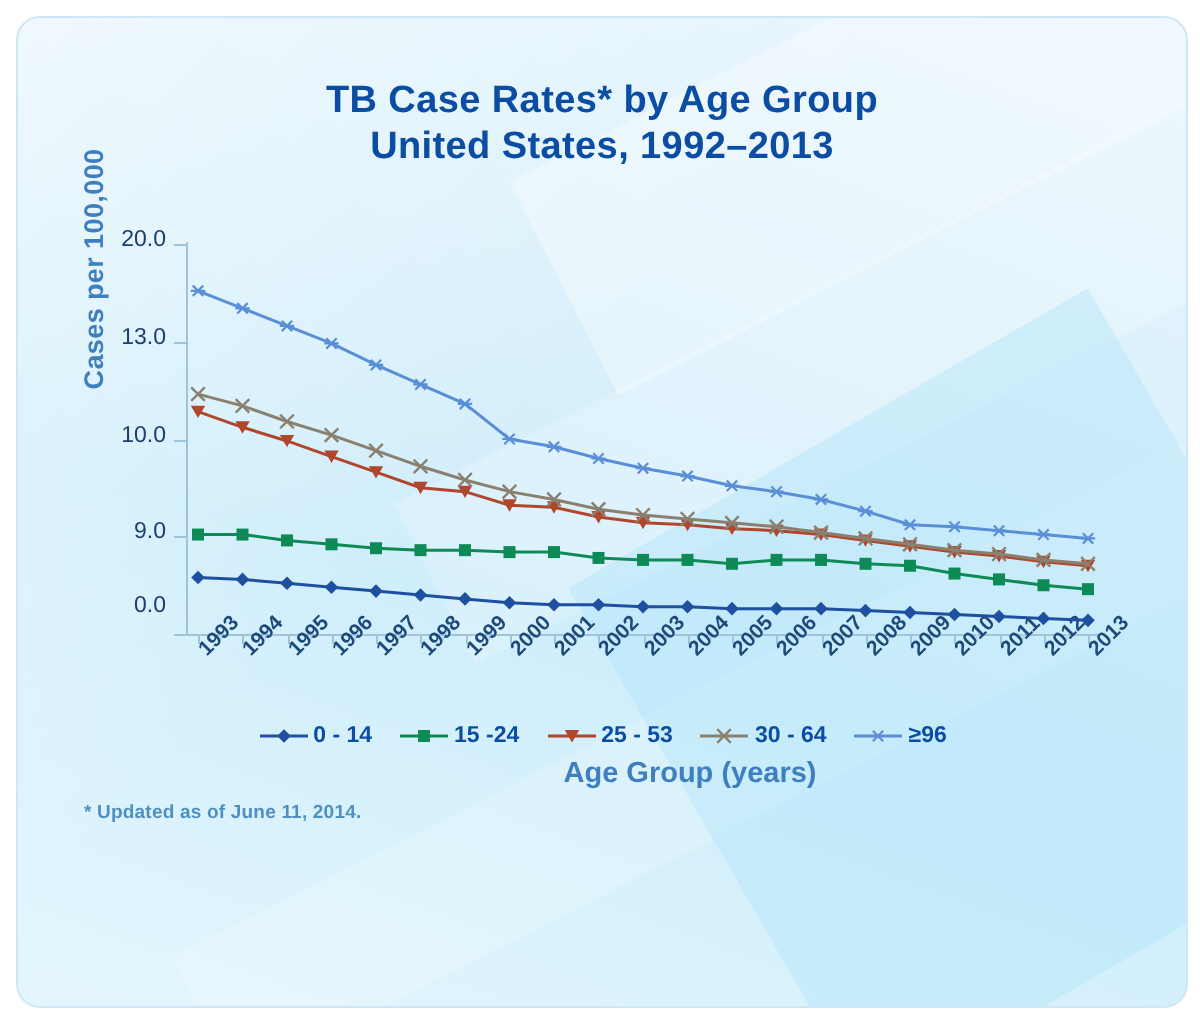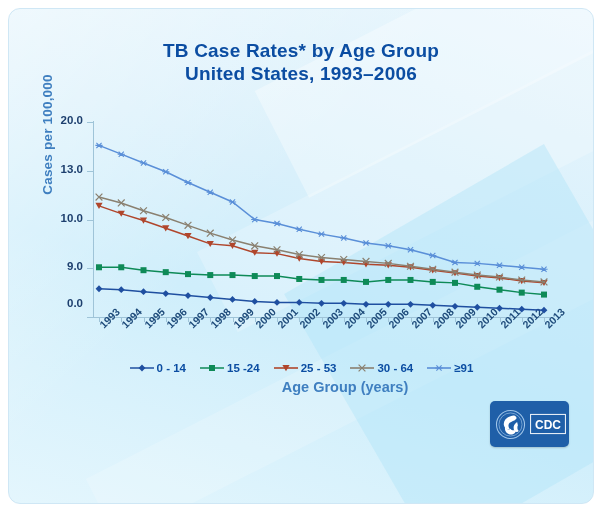--- a/index.html
+++ b/index.html
@@ -41,21 +41,21 @@
   
   .plot{
     position:absolute;left:85px;top:113px;width:455px;height:195px;
   }
   .axis-v{position:absolute;left:84px;top:112px;width:1px;height:197px;background:#9fc4d8;}
   .axis-h{position:absolute;left:84px;top:308px;width:457px;height:1px;background:#9fc4d8;}
 
   .ytick{position:absolute;left:78px;width:7px;height:1px;background:#9fc4d8;}
   .ylab{
     position:absolute;right:0;width:46px;text-align:right;
-    color:#1d3f6e;font-size:11.5px;font-weight:bold;
+    color:#1d3f6e;font-size:11.5px;font-weight:normal;
   }
 
   .ytitle{
     position:absolute;left:-62px;top:118px;width:200px;
     transform:rotate(-90deg);transform-origin:center center;
     text-align:center;color:#3f7fc0;font-size:13.5px;font-weight:bold;
     letter-spacing:.2px;
   }
 
   .xtick{position:absolute;top:308px;width:1px;height:5px;background:#9fc4d8;}
@@ -100,21 +100,21 @@
 <div id="stage">
   <div class="frame">
 
     <div class="streak s1"></div>
     <div class="streak s2"></div>
     <div class="streak s3"></div>
     <div class="streak s4"></div>
 
     <div class="title">
       <span>TB Case Rates* by Age Group</span>
-      <span class="l2">United States, 1993–2006</span>
+      <span class="l2">United States, 1992–2013</span>
     </div>
 
     <div class="ytitle">Cases per 100,000</div>
 
     <div id="yticks">
         <div class="ytick" style="top: 308px;"></div>
         <div class="ylab" style="left: 28px; top: 288px; position: absolute; width: 46px;">0.0</div>
         <div class="ytick" style="top: 259.25px;"></div>
         <div class="ylab" style="left: 28px; top: 251.25px; position: absolute; width: 46px;">9.0</div>
         <div class="ytick" style="top: 210.5px;"></div>
@@ -345,33 +345,21 @@
             <line x1="1" y1="6" x2="25" y2="6" stroke="#8a8070" stroke-width="1.6"></line>
             <path d="M9.6,2.6L16.4,9.4M16.4,2.6L9.6,9.4" stroke="#8a8070" stroke-width="1.2" fill="none"></path>
           </svg>
           <span class="lgtxt">30 - 64</span>
         </div>
         <div class="lgi">
           <svg width="26" height="12" viewBox="0 0 26 12">
             <line x1="1" y1="6" x2="25" y2="6" stroke="#5a8fd8" stroke-width="1.6"></line>
             <path d="M9.4,6L16.6,6M10.4,3.4L15.6,8.6M15.6,3.4L10.4,8.6" stroke="#5a8fd8" stroke-width="1.1" fill="none"></path>
           </svg>
-          <span class="lgtxt">≥91</span>
+          <span class="lgtxt">≥96</span>
         </div>
       </div>
 
-
-    <div class="cdc">
-      <svg width="33" height="33" viewBox="0 0 40 40">
-        <circle cx="20" cy="20" r="17" fill="none" stroke="#9fc4e8" stroke-width="1.3"></circle>
-        <circle cx="20" cy="20" r="14" fill="none" stroke="#9fc4e8" stroke-width="0.8"></circle>
-        <path d="M24 9 C15 10 11 16 12 21 C13 25 17 27 19 25 C17 23 17 20 19 18 C21 16 25 16 27 13 C28 11.5 26.5 9.5 24 9 Z" fill="#ffffff"></path>
-        <path d="M14 22 C12 26 14 31 19 32 C23 33 27 30 27 26 C24 28 21 27 20 25 C18 27 15 26 14 22 Z" fill="#ffffff"></path>
-        <path d="M28 17 C25 19 23 22 24 26 C25 29 28 30 30 28 C28 26 28 23 29 21 Z" fill="#ffffff"></path>
-      </svg>
-      <svg width="36" height="22" viewBox="0 0 60 34">
-        <rect x="1" y="1" width="58" height="32" fill="none" stroke="#ffffff" stroke-width="1.6"></rect>
-        <text x="30" y="25" text-anchor="middle" font-family="Liberation Sans, sans-serif" font-size="20" font-weight="bold" fill="#ffffff" id="cdc-text">CDC</text>
-      </svg>
-    </div>
+    <div class="note">* Updated as of June 11, 2014.</div>
+
 
   </div>
 </div>
 
 </body></html>

